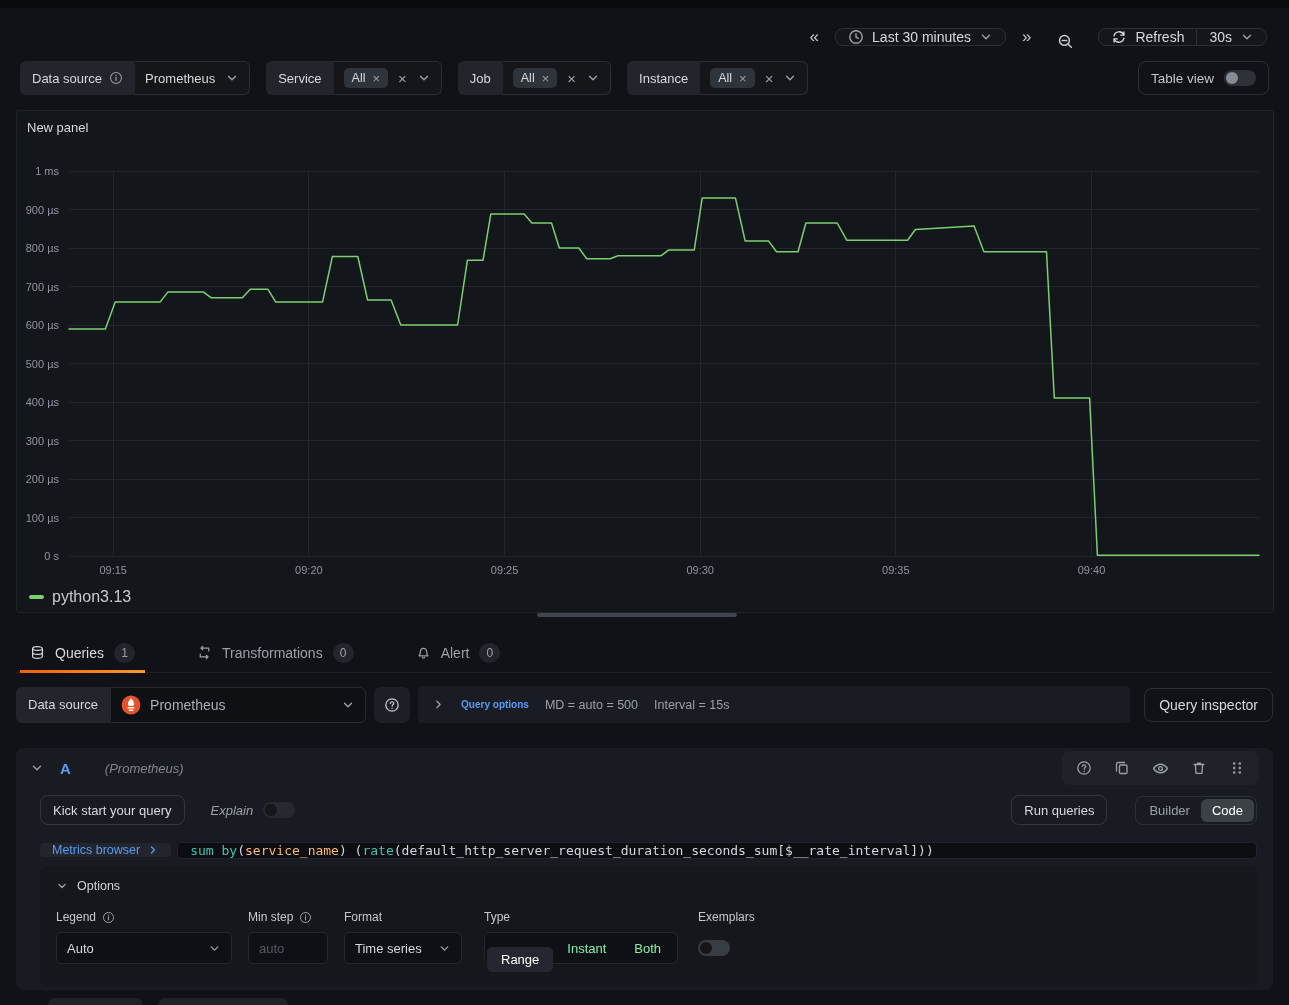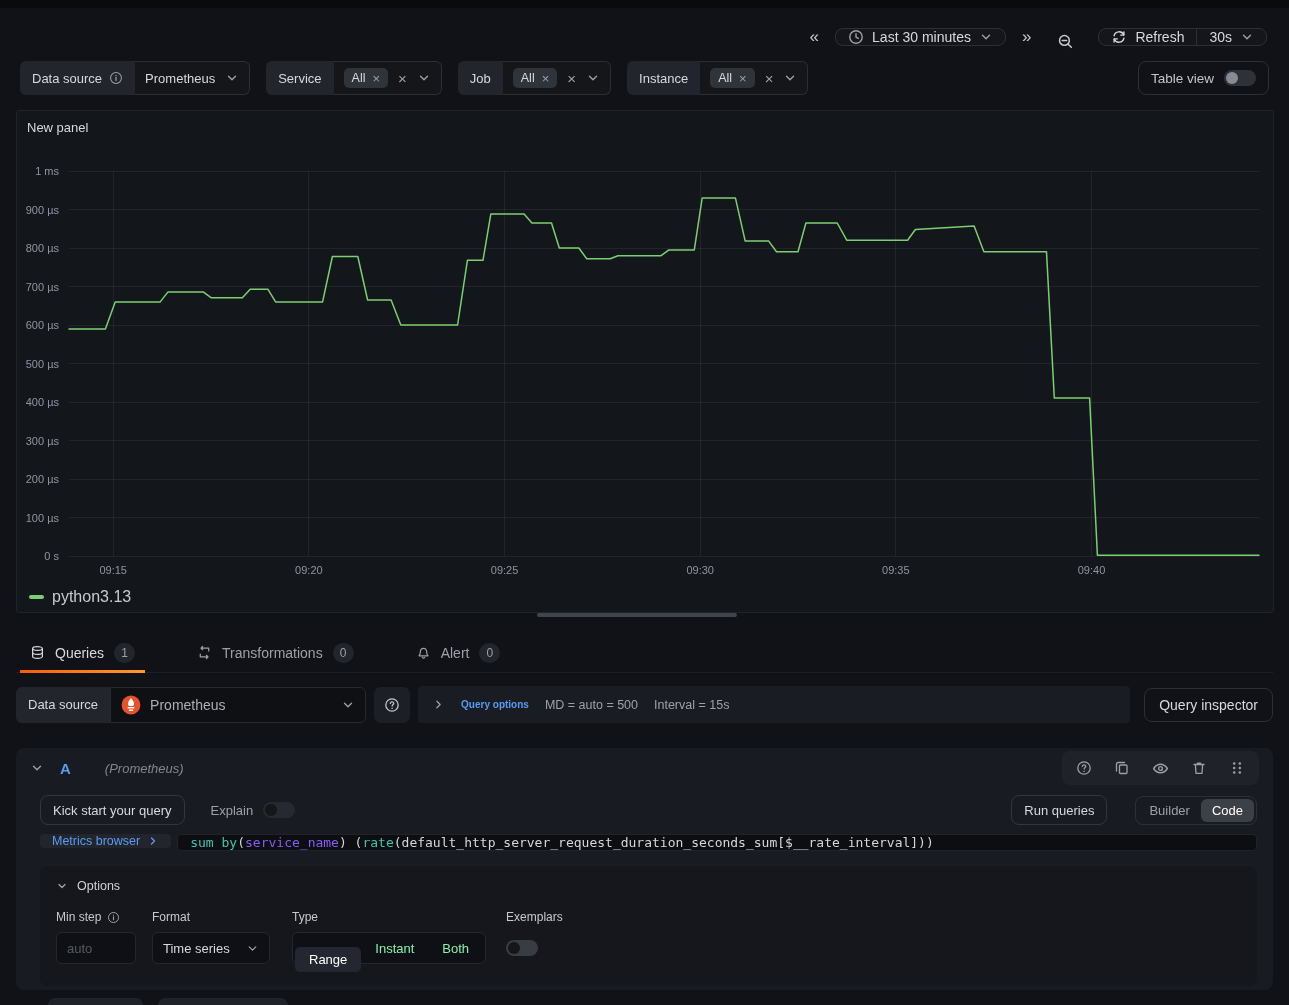--- a/index.html
+++ b/index.html
@@ -65,30 +65,30 @@
   
   .query-card { position:absolute; top:748px; left:16px; right:16px; height:242px; background:#181b21; border-radius:8px; }
   .qc-header { height:40px; display:flex; align-items:center; gap:16px; padding:0 14px; }
   .ref-id { color:#5a9bf5; font-weight:700; font-size:15px; cursor:pointer; }
   .ds-hint { color:#83868e; font-style:italic; font-size:13px; margin-left:18px; }
   .qc-icons { margin-left:auto; display:flex; align-items:center; gap:22px; background:#1f2229; height:34px; padding:0 14px; border-radius:8px; color:#9da0a8; }
   .qc-icons svg { cursor:pointer; }
 
   .qc-toolbar { display:flex; align-items:center; gap:26px; height:32px; margin:6px 16px 0 24px; }
   .btn { display:inline-flex; align-items:center; gap:8px; height:30px; padding:0 12px; border:1px solid #33363d; border-radius:8px; background:transparent; color:#d8d9dd; font-size:13px; cursor:pointer; font-family:inherit; }
-  .explain { display:flex; align-items:center; gap:10px; color:#9da0a8; font-size:13px; }
+  .explain { display:flex; align-items:center; gap:10px; color:#9da0a8; font-size:13px;font-style:italic; }
   .right-tools { margin-left:auto; display:flex; align-items:center; gap:28px; }
   .seg { display:flex; align-items:center; border:1px solid #2c2f36; border-radius:8px; padding:2px; font-size:13px; }
   .seg .opt { padding:4px 11px; color:#9da0a8; cursor:pointer; border-radius:6px; }
   .seg .opt.sel { background:#3c4047; color:#ffffff; }
 
-  .code-row { display:flex; align-items:flex-start; gap:6px; height:32px; margin:8px 16px 0 24px; }
+  .code-row { display:flex; align-items:center; gap:6px; height:32px; margin:8px 16px 0 24px; }
   .metrics-btn { display:flex; align-items:center; gap:7px; background:#22252c; border-radius:4px; color:#5a9bf5; font-size:12.5px; padding:0 12px; cursor:pointer; }
   .code-input { flex:1; display:flex; align-items:center; background:#0c0e12; border:1px solid #202329; border-radius:4px; padding:0 12px; font-family:"DejaVu Sans Mono","Liberation Mono",monospace; font-size:13px; color:#d5d6da; white-space:pre; overflow:hidden; cursor:text; }
-  .tok-fn { color:#43c3b2; } .tok-lbl { color:#8b5cf6; }
+  .tok-fn { color:#43c3b2; } .tok-lbl { color:#fdba74; }
 
   .options-box { position:absolute; left:24px; right:16px; top:118px; height:120px; background:#15171d; border-radius:8px; padding:13px 16px; }
   .opt-header { display:flex; align-items:center; gap:9px; font-size:12.5px; color:#d0d2d6; cursor:pointer; }
   .fields { display:flex; align-items:flex-start; gap:16px; margin-top:17px; }
   .field { display:flex; flex-direction:column; gap:8px; }
   .flabel-row { display:flex; align-items:center; gap:6px; font-size:12px; color:#c7c9ce; }
   .select, .tinput { height:32px; background:#0e1015; border:1px solid #24272e; border-radius:6px; display:flex; align-items:center; justify-content:space-between; padding:0 10px; font-size:13px; color:#d8d9dd; cursor:pointer; }
   .tinput { width:80px; font-family:inherit; }
   .tinput::placeholder { color:#565a62; }
   .radio-group { display:flex; align-items:center; height:32px; background:#0e1015; border:1px solid #24272e; border-radius:6px; padding:2px; font-size:13px; }
@@ -393,20 +393,35 @@
     </div>
 
     <div class="options-box">
       <div class="opt-header">
         <svg class="ic muted-ic" width="12" height="12" viewBox="0 0 16 16">
             <path d="M4 6l4 4 4-4" stroke="currentColor" stroke-width="1.8" fill="none" stroke-linecap="round" stroke-linejoin="round"></path>
           </svg>
         <span>Options</span>
       </div>
       <div class="fields">
+        <div class="field" style="width:176px">
+          <div class="flabel-row">
+            <span>Legend</span>
+            <svg class="ic muted-ic" width="13" height="13" viewBox="0 0 16 16">
+                <circle cx="8" cy="8" r="6.2" fill="none" stroke="currentColor" stroke-width="1.2"></circle>
+                <path d="M8 7.2v3.6M8 4.9v.3" stroke="currentColor" stroke-width="1.4" stroke-linecap="round"></path>
+              </svg>
+          </div>
+          <div class="select">
+            <span>Auto</span>
+            <svg class="ic muted-ic" width="13" height="13" viewBox="0 0 16 16">
+                <path d="M4 6l4 4 4-4" stroke="currentColor" stroke-width="1.6" fill="none" stroke-linecap="round" stroke-linejoin="round"></path>
+              </svg>
+          </div>
+        </div>
         <div class="field">
           <div class="flabel-row">
             <span>Min step</span>
             <svg class="ic muted-ic" width="13" height="13" viewBox="0 0 16 16">
                 <circle cx="8" cy="8" r="6.2" fill="none" stroke="currentColor" stroke-width="1.2"></circle>
                 <path d="M8 7.2v3.6M8 4.9v.3" stroke="currentColor" stroke-width="1.4" stroke-linecap="round"></path>
               </svg>
           </div>
           <input class="tinput" placeholder="auto" style="">
         </div>

